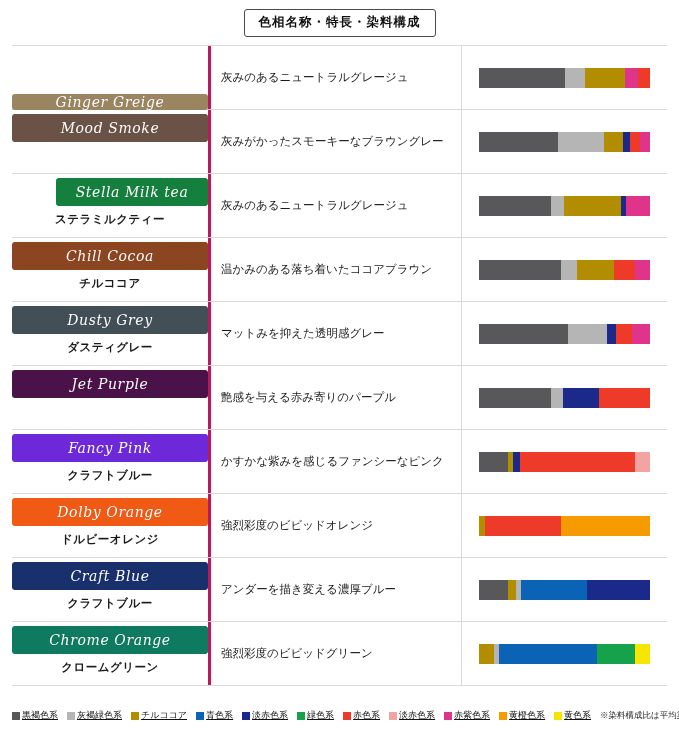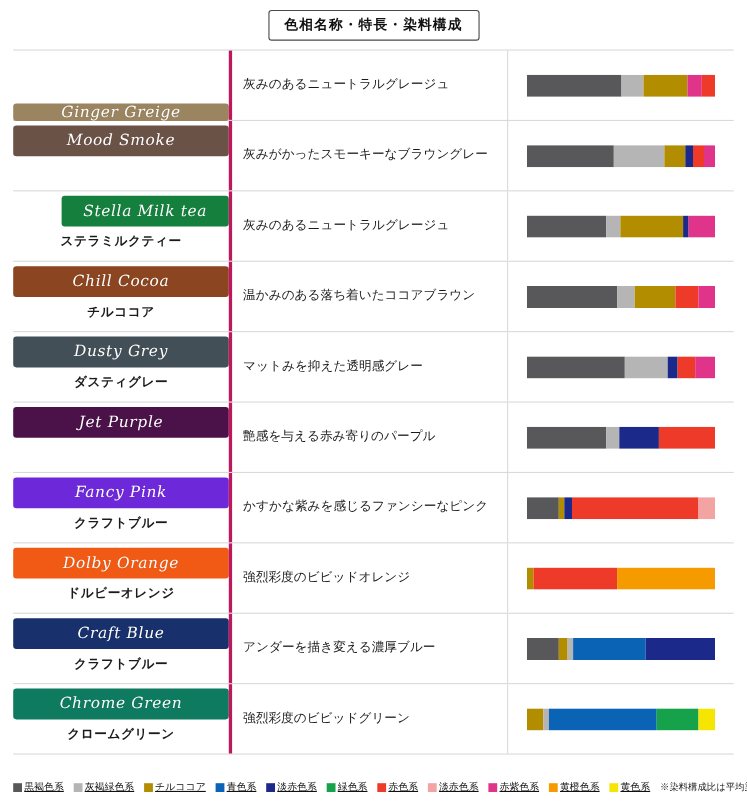--- a/index.html
+++ b/index.html
@@ -322,21 +322,21 @@
             <span style="background: rgb(178, 141, 0); width: 5%;"></span>
             <span style="background: rgb(181, 181, 181); width: 3%;"></span>
             <span style="background: rgb(11, 99, 181); width: 38%;"></span>
             <span style="background: rgb(27, 42, 138); width: 37%;"></span>
           </div>
       </div>
     </div>
 
     <div class="row">
       <div class="namecell">
-        <div class="swatch" style="background-color: rgb(14, 122, 95);">Chrome Green</div>
+        <div class="swatch" style="background-color: rgb(14, 122, 95);">Chrome Orange</div>
         <div class="jp-name">クロームグリーン</div>
       </div>
       <div class="desccell">
         <div class="desc">強烈彩度のビビッドグリーン</div>
       </div>
       <div class="barcell">
         <div class="bar">
             <span style="background: rgb(178, 141, 0); width: 9%;"></span>
             <span style="background: rgb(181, 181, 181); width: 3%;"></span>
             <span style="background: rgb(11, 99, 181); width: 57%;"></span>

